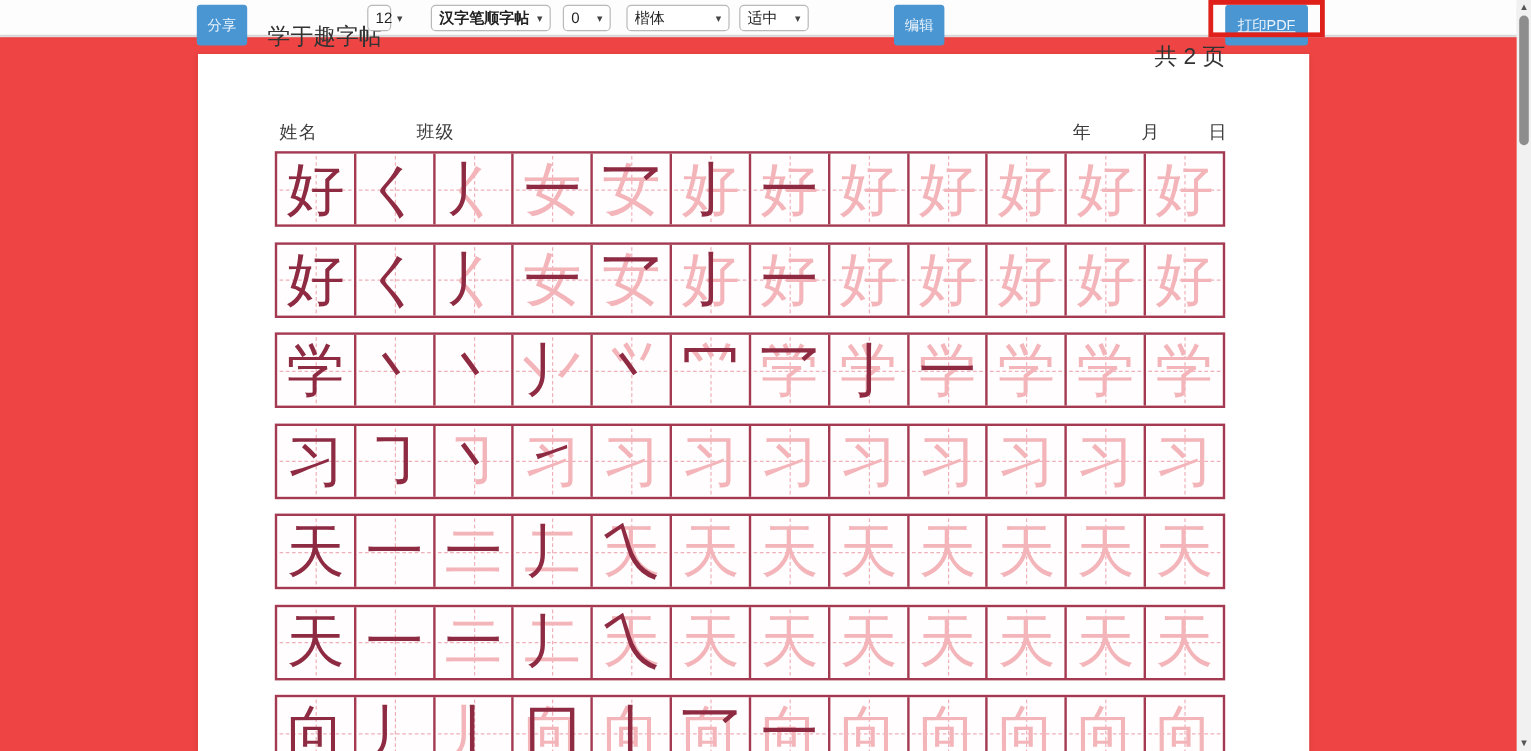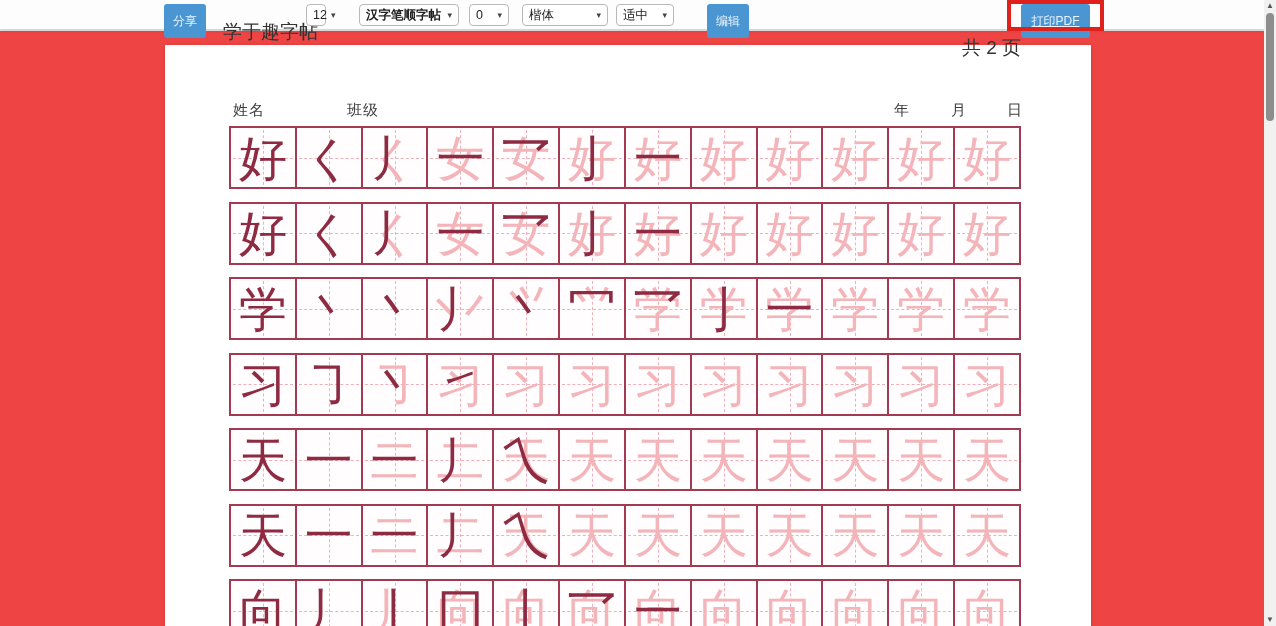--- a/index.html
+++ b/index.html
@@ -73,21 +73,21 @@
   <div class="tb-select" style="left:522px;width:86px;">
     <span>楷体</span>
     <span class="caret">▾</span>
   </div>
 
   <div class="tb-select" style="left:616px;width:58px;">
     <span>适中</span>
     <span class="caret">▾</span>
   </div>
 
-  <button class="tb-btn" style="left:707px;width:42px;">编辑</button>
+  <button class="tb-btn" style="left:745px;width:42px;">编辑</button>
 
   <span class="tb-text" style="left:962px;margin-top:16px;">共 2 页</span>
 
   <button class="tb-btn" style="left:1021px;width:69px;text-decoration:underline;">打印PDF</button>
 </div>
 
 <div class="hl-box"></div>
 
 <div class="main">
   <div class="page">

